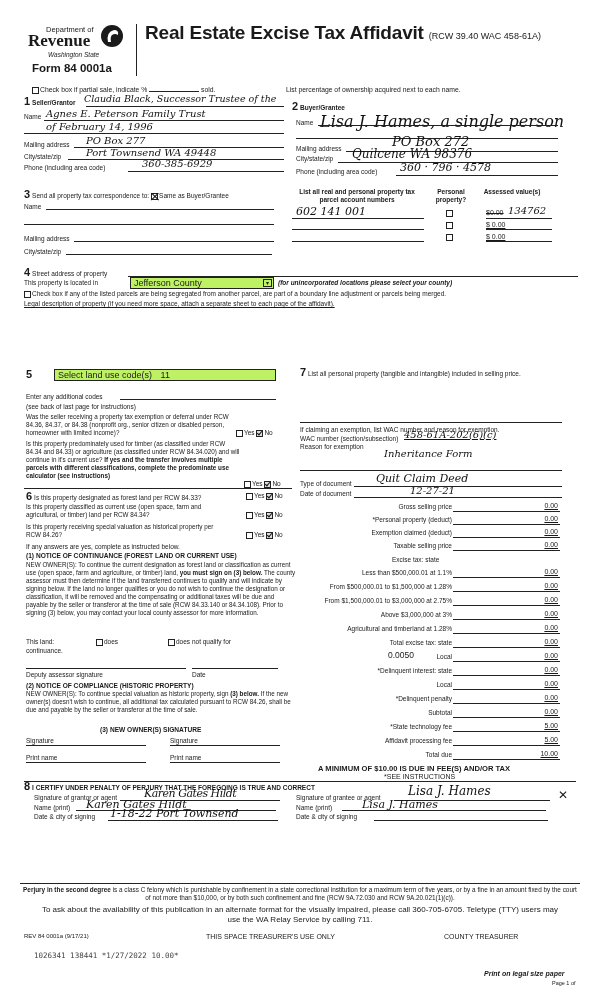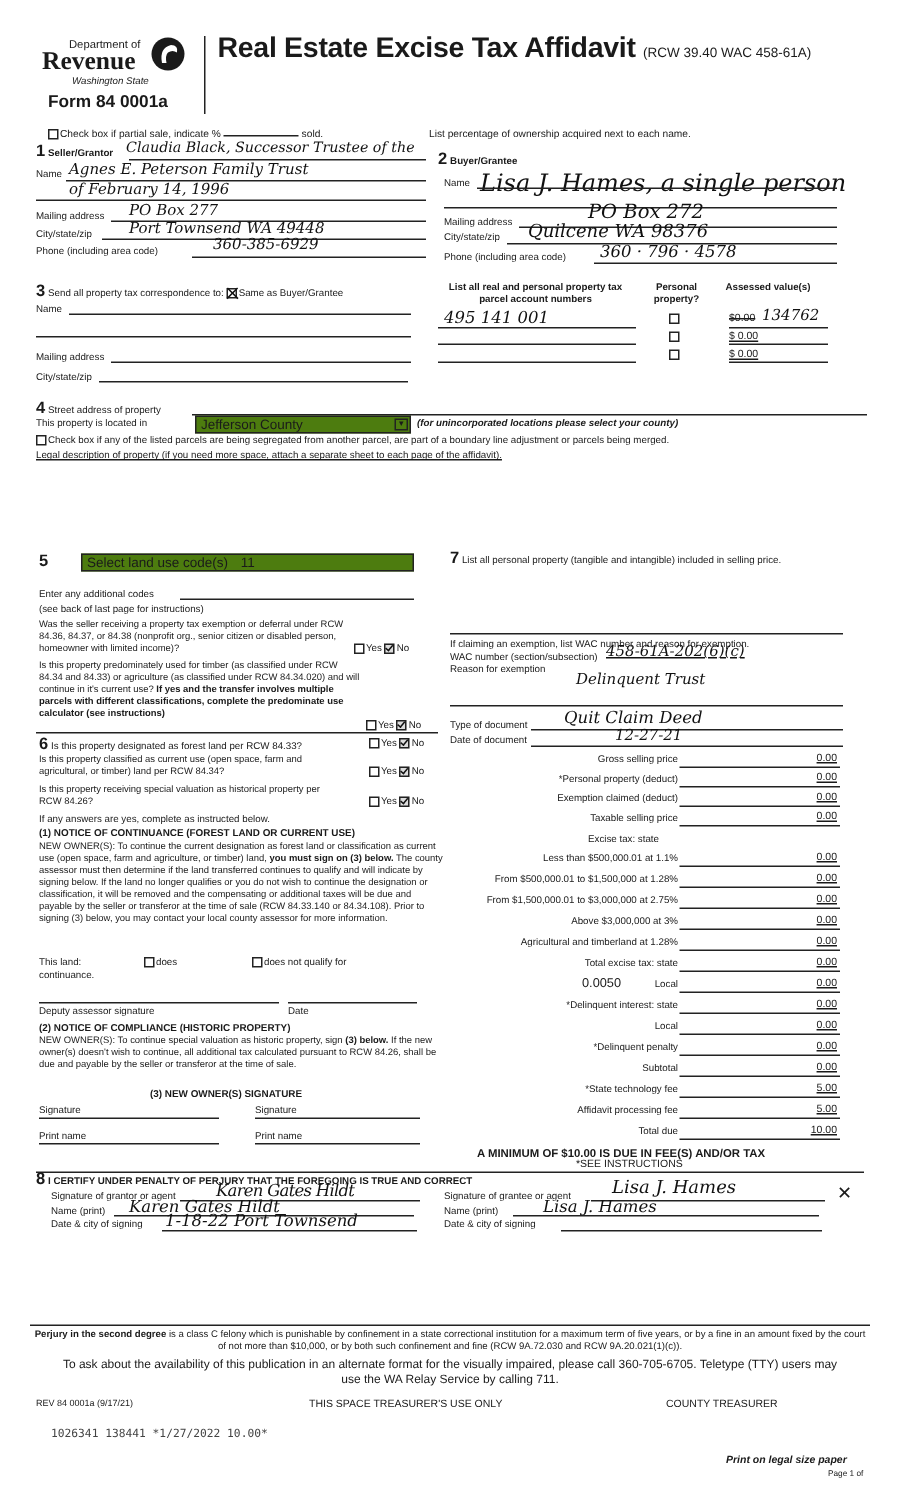--- a/index.html
+++ b/index.html
@@ -14,21 +14,21 @@
   .cb.xed::before, .cb.xed::after { content: ""; position: absolute; left: -2px; top: 2px; width: 10px; height: 1.4px; background: #111; }
   .cb.xed::before { transform: rotate(45deg); }
   .cb.xed::after { transform: rotate(-45deg); }
   .b { font-weight: bold; }
   .i { font-style: italic; }
   .secnum { font-size: 11px; font-weight: bold; }
   .fee-row { position: absolute; left: 300px; width: 260px; height: 13px; font-size: 6.5px; }
   .fee-row .lbl { position: absolute; right: 108px; top: 1px; white-space: nowrap; }
   .fee-row .ln { position: absolute; left: 153px; right: 0; top: 9px; border-bottom: 1px solid #222; }
   .fee-row .val { position: absolute; right: 2px; top: 0px; font-size: 7px; text-decoration: underline; }
-  .sel-box { border: 1px solid #222; background: #4d7c0f; font-size: 9px; padding-left: 3px; line-height: 11px; }
+  .sel-box { border: 1px solid #222; background: #bef264; font-size: 9px; padding-left: 3px; line-height: 11px; }
   .para { font-size: 6.3px; line-height: 8px; }
 </style>
 </head>
 <body>
 
 <div class="abs" style="left:18px;top:22px;width:112px;height:60px;">
   <div class="abs" style="left:28px;top:3px;font-size:7.5px;">Department of</div>
   <div class="abs" style="left:10px;top:9px;font-size:17px;font-weight:bold;font-family:'Liberation Serif',serif;">Revenue</div>
   <svg class="abs" style="left:82px;top:2px;" width="24" height="24" viewBox="0 0 24 24">
     <circle cx="12" cy="12" r="11" fill="#1a1a1a"></circle>
@@ -101,21 +101,21 @@
   <div class="abs" style="left:0;top:60px;font-size:6.5px;">City/state/zip</div>
   <div class="abs line" style="left:42px;top:66px;width:206px;"></div>
 </div>
 
 <div class="abs" style="left:292px;top:188px;width:280px;height:70px;">
   <div class="abs b" style="left:0;top:0;width:130px;text-align:center;font-size:6.5px;line-height:8px;">List all real and personal property tax parcel account numbers</div>
   <div class="abs b" style="left:140px;top:0;width:38px;text-align:center;font-size:6.5px;line-height:8px;">Personal property?</div>
   <div class="abs b" style="left:190px;top:0;width:60px;text-align:center;font-size:6.5px;line-height:8px;">Assessed value(s)</div>
 
   <div class="abs" style="left:0;top:18px;width:270px;height:14px;">
-    <div class="abs hw" style="left:4px;top:-1px;font-size:11px;">495 141 001</div>
+    <div class="abs hw" style="left:4px;top:-1px;font-size:11px;">602 141 001</div>
     <div class="abs line" style="left:0;top:12px;width:132px;"></div>
     <span class="abs cb" style="left:154px;top:3px;"></span>
     <div class="abs" style="left:194px;top:3px;font-size:7px;text-decoration:line-through;">$0.00</div>
     <div class="abs hw" style="left:216px;top:-1px;font-size:10px;">134762</div>
     <div class="abs line" style="left:194px;top:12px;width:66px;"></div>
   </div>
   <div class="abs" style="left:0;top:32px;width:270px;height:14px;">
     <div class="abs line" style="left:0;top:9px;width:132px;"></div>
     <span class="abs cb" style="left:154px;top:1px;"></span>
     <div class="abs" style="left:194px;top:1px;font-size:7px;text-decoration:underline;">$ 0.00</div>
@@ -226,21 +226,21 @@
 <div class="abs" style="left:300px;top:368px;width:272px;height:120px;">
   <div class="abs" style="left:0;top:0;width:262px;font-size:6.5px;line-height:8px;">
     <span class="secnum">7</span>
     <span>List all personal property (tangible and intangible) included in selling price.</span>
   </div>
   <div class="abs line" style="left:0;top:54px;width:262px;border-bottom-width:1.5px;"></div>
   <div class="abs" style="left:0;top:58px;font-size:6.5px;">If claiming an exemption, list WAC number and reason for exemption.</div>
   <div class="abs" style="left:0;top:67px;font-size:6.5px;">WAC number (section/subsection)</div>
   <div class="abs hw" style="left:104px;top:61px;font-size:10px;text-decoration:underline;white-space:nowrap;">458-61A-202(6)(c)</div>
   <div class="abs" style="left:0;top:75px;font-size:6.5px;">Reason for exemption</div>
-  <div class="abs hw" style="left:84px;top:80px;font-size:10px;">Delinquent Trust</div>
+  <div class="abs hw" style="left:84px;top:80px;font-size:10px;">Inheritance Form</div>
   <div class="abs line" style="left:0;top:102px;width:262px;border-bottom-width:1.5px;"></div>
   <div class="abs" style="left:0;top:112px;font-size:6.5px;">Type of document</div>
   <div class="abs hw" style="left:76px;top:104px;font-size:11px;">Quit Claim Deed</div>
   <div class="abs line" style="left:54px;top:118px;width:208px;"></div>
   <div class="abs" style="left:0;top:122px;font-size:6.5px;">Date of document</div>
   <div class="abs hw" style="left:110px;top:117px;font-size:10px;">12-27-21</div>
   <div class="abs line" style="left:54px;top:129px;width:208px;"></div>
 </div>
 
 <div class="fee-row" style="top:502px;">

